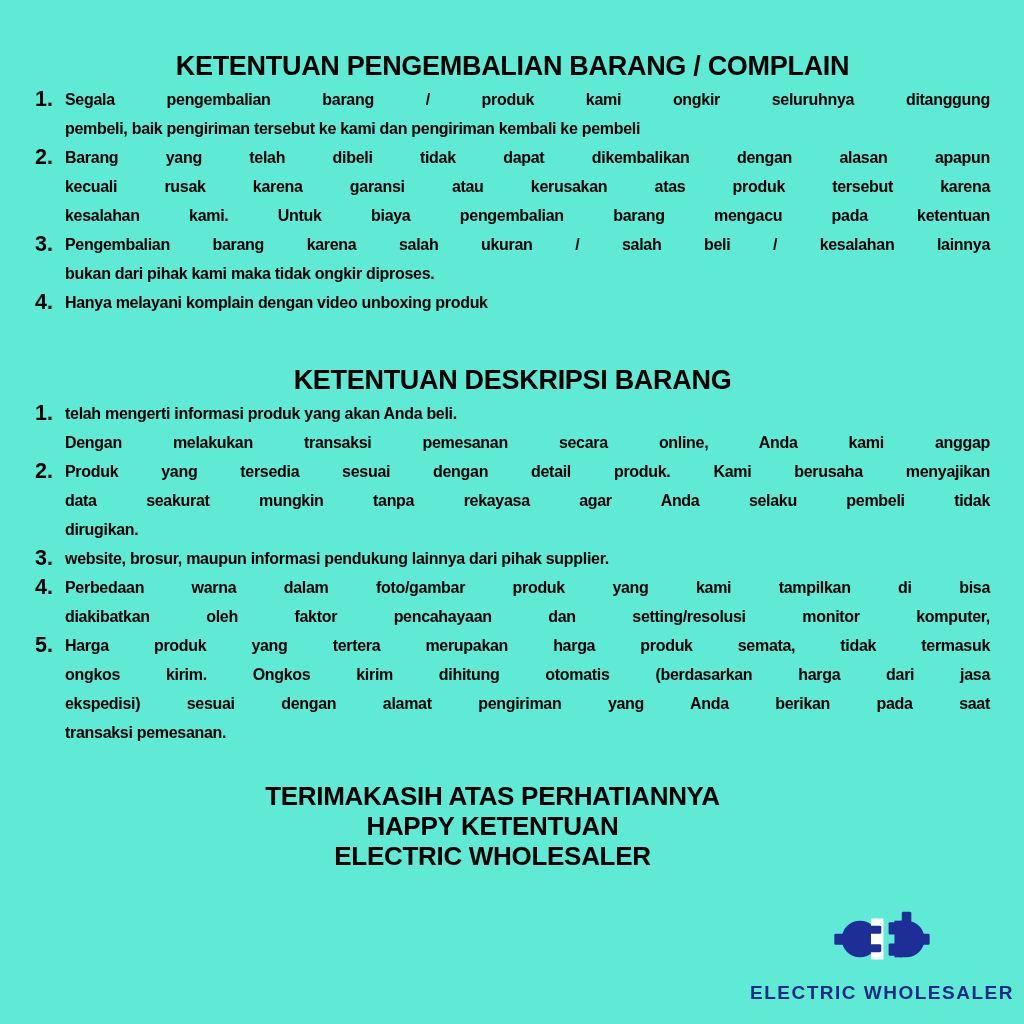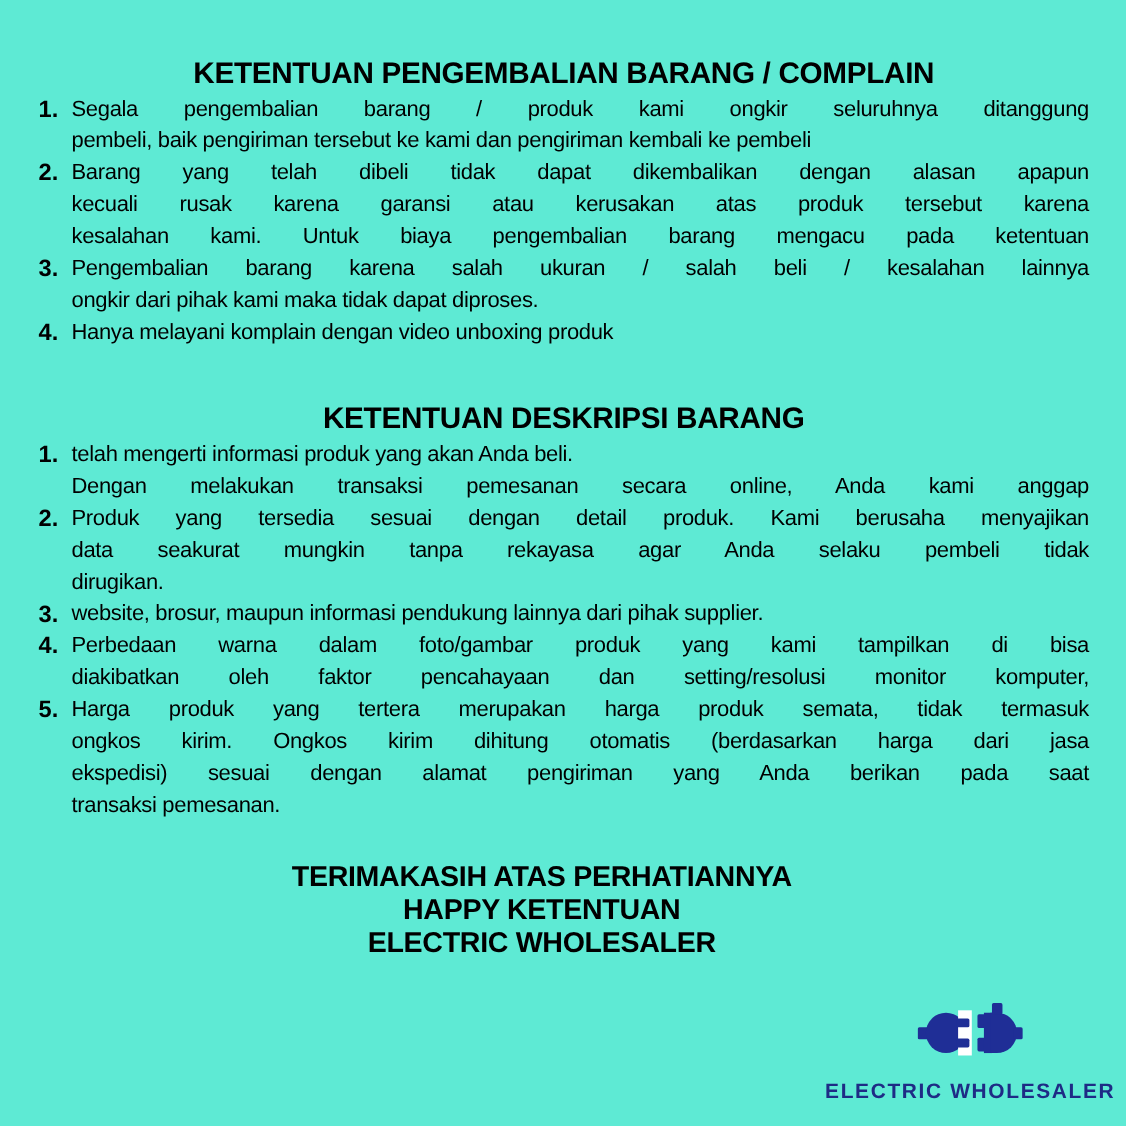--- a/index.html
+++ b/index.html
@@ -32,22 +32,22 @@
   .item{display:flex;}
   .num{
     flex:0 0 30px;
     width:30px;
     font-weight:700;
     font-size:21.5px;
     line-height:29px;
   }
   .item-lines{flex:1;min-width:0;}
   .line{
-    font-weight:400;
-    font-size:20px;
+    font-weight:700;
+    font-size:16px;
     line-height:29px;
     letter-spacing:-0.3px;
     text-align:justify;
     text-align-last:justify;
   }
   .line.last{
     text-align:left;
     text-align-last:left;
   }
   .closing{
@@ -98,21 +98,21 @@
             <div class="item-lines">
               <div class="line">Barang yang telah dibeli tidak dapat dikembalikan dengan alasan apapun</div>
               <div class="line">kecuali rusak karena garansi atau kerusakan atas produk tersebut karena</div>
               <div class="line">kesalahan kami. Untuk biaya pengembalian barang mengacu pada ketentuan</div>
             </div>
           </div>
           <div class="item">
             <span class="num">3.</span>
             <div class="item-lines">
               <div class="line">Pengembalian barang karena salah ukuran / salah beli / kesalahan lainnya</div>
-              <div class="line last">ongkir dari pihak kami maka tidak dapat diproses.</div>
+              <div class="line last">bukan dari pihak kami maka tidak ongkir diproses.</div>
             </div>
           </div>
           <div class="item">
             <span class="num">4.</span>
             <div class="item-lines">
               <div class="line last">Hanya melayani komplain dengan video unboxing produk</div>
             </div>
           </div>
         </div>
         <div class="section second">

